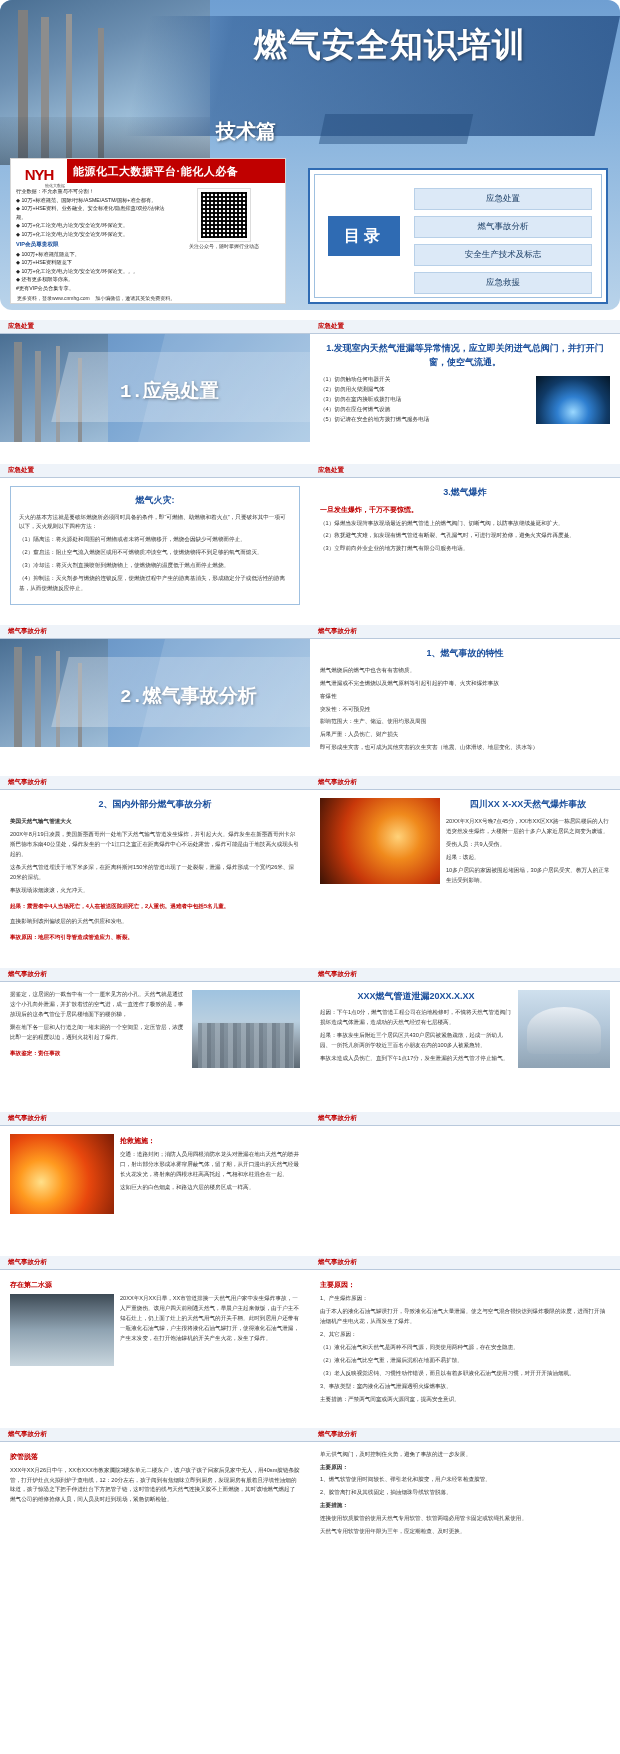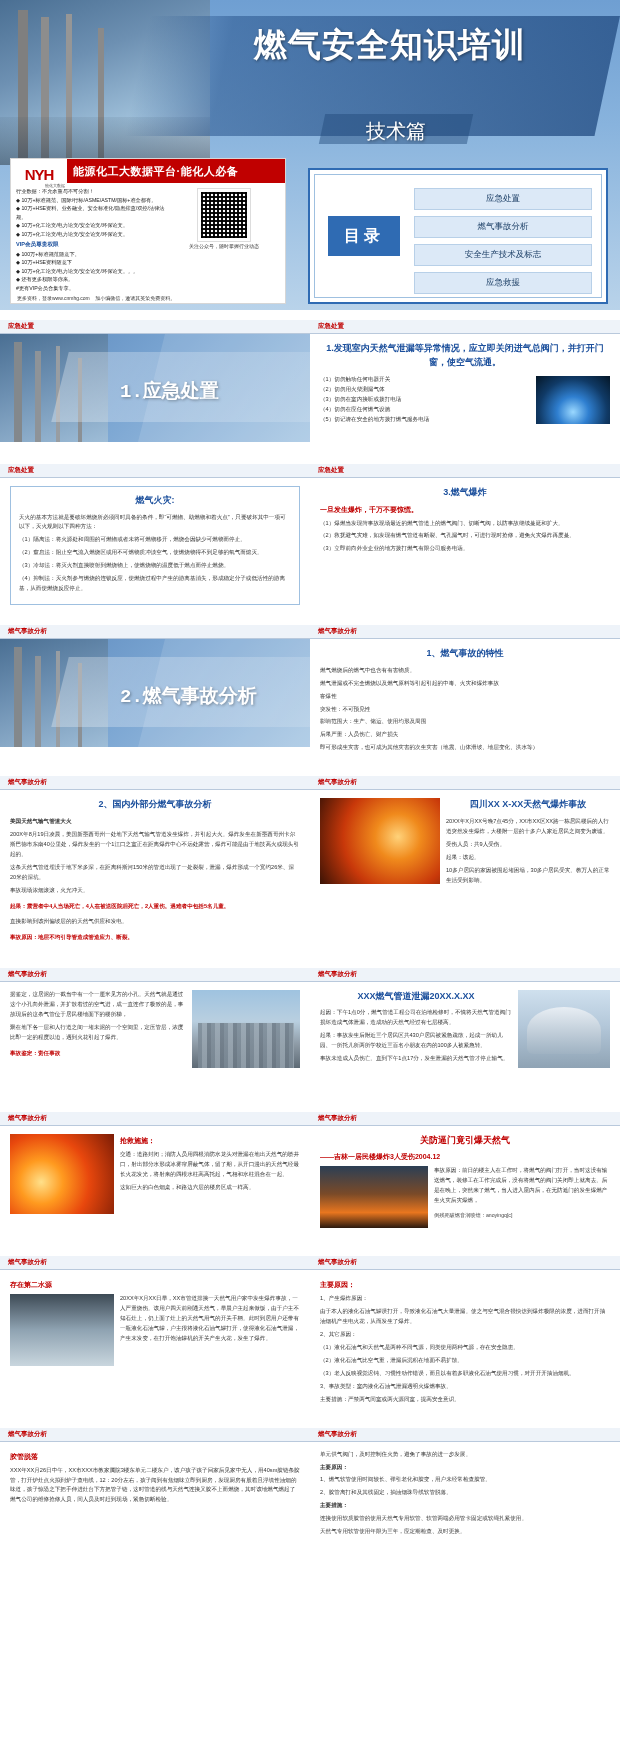--- a/index.html
+++ b/index.html
@@ -10,20 +10,21 @@
     font-family: "Liberation Sans", "DejaVu Sans", sans-serif;
     color: #333;
   }
   .deck { width:620px; }
 
   
   .slide { position: relative; width:620px; overflow:hidden; }
   .title-slide {
     height: 310px;
     background: linear-gradient(180deg,#6f9fd2 0%, #88b3dd 40%, #b9d3ea 100%);
+    border-radius: 12px;
   }
   .ts-photo {
     position:absolute; left:0; top:0; width:210px; height:165px;
     background: linear-gradient(160deg,#4a6f93 0%,#6d90b2 35%,#9fc0da 70%,#cfe0ee 100%);
   }
   .ts-photo:before {
     content:""; position:absolute; left:18px; top:10px; width:10px; height:150px;
     background:#7f7f7f; box-shadow: 22px 6px 0 -1px #8d8d8d, 46px 2px 0 -2px #969696, 78px 16px 0 -2px #8a8a8a;
   }
   .ts-photo:after {
@@ -36,22 +37,22 @@
     transform: skewX(-12deg);
     transform-origin: top right;
   }
   .ts-title {
     position:absolute; right:30px; top:24px; width:400px; text-align:center;
     font-size: 33px; font-weight:bold; color:#fff; line-height:1.28;
     text-shadow: 1px 1px 3px rgba(0,0,0,.45);
     letter-spacing: 1px;
   }
   .ts-sub {
-    position:absolute; right:44px; top:118px; width:360px; text-align:center;
-    font-size: 20px; font-weight:normal; color:#fff;
+    position:absolute; right:44px; top:118px; width:360px; text-align:left;
+    font-size: 20px; font-weight:bold; color:#fff;
     text-shadow: 1px 1px 3px rgba(0,0,0,.45);
   }
   .ts-sub-bar {
     position:absolute; right:150px; top:114px; width:148px; height:30px;
     background: rgba(30,70,120,.45); transform: skewX(-12deg);
   }
 
   
   .promo {
     position:absolute; left:10px; top:158px; width:276px; height:146px;
@@ -427,31 +428,20 @@
             <p class="p-text">交通：道路封闭；消防人员用四根消防水龙头对泄漏在地出天然气的喷井口，射出部分水形成冰雾帘屏蔽气体，留了期，从开口漫出的天然气经最长火花发光，将射来的四根水柱高高托起，气相和水柱混合在一起。</p>
             <p class="p-text">这如巨大的白色烟桌，和路边六层的楼房区成一样高。</p>
           </div>
         </div>
       </div>
     </div>
     <div class="half">
       <div class="hdr">
         <span class="tag">燃气事故分析</span>
       </div>
-      <div class="panel">
-        <div class="p-title red">关防逼门竟引爆天然气</div>
-        <div class="p-sub">——吉林一居民楼爆炸3人受伤2004.12</div>
-        <div style="display:flex; gap:6px;">
-          <div class="img img-truck" style="width:108px;height:62px;flex:none"></div>
-          <div style="flex:1">
-            <p class="p-text">事故原因：前日的楼主人在工作时，将燃气的阀门打开，当时这没有输送燃气，装修工在工作完成后，没有将燃气的阀门关闭即上就离去。后是在晚上，突然来了燃气，当人进入屋内后，在无防遮门的发生爆燃产生火灾后灾爆燃，</p>
-            <p class="tiny">倒残死破燃音润喷煌：anoyingq[c]</p>
-          </div>
-        </div>
-      </div>
     </div>
   </div>
 
   <div class="sep"></div>
 
   <div class="row">
     <div class="half">
       <div class="hdr">
         <span class="tag">燃气事故分析</span>
       </div>

